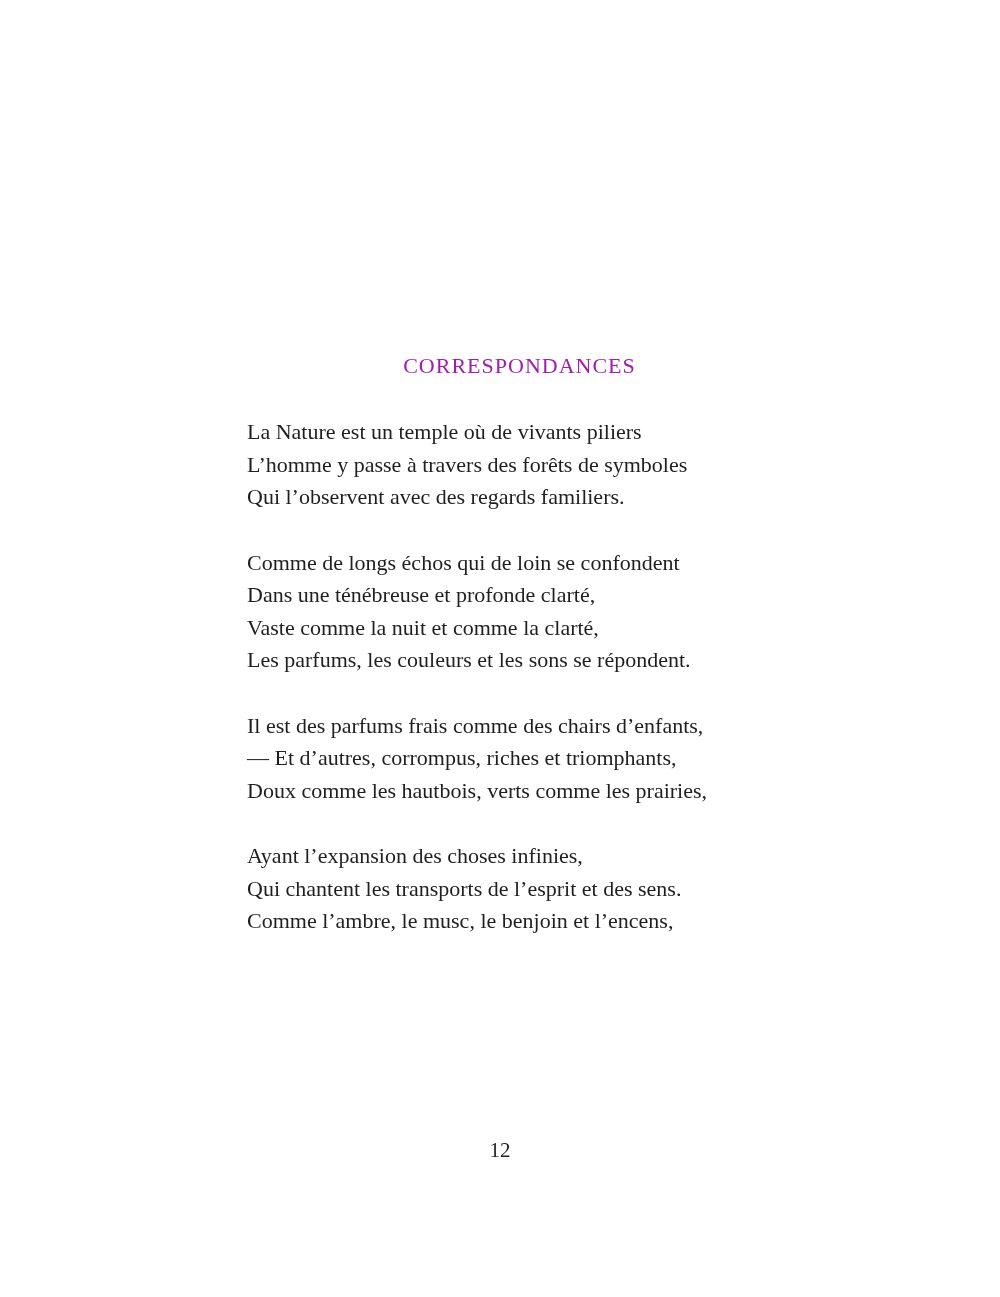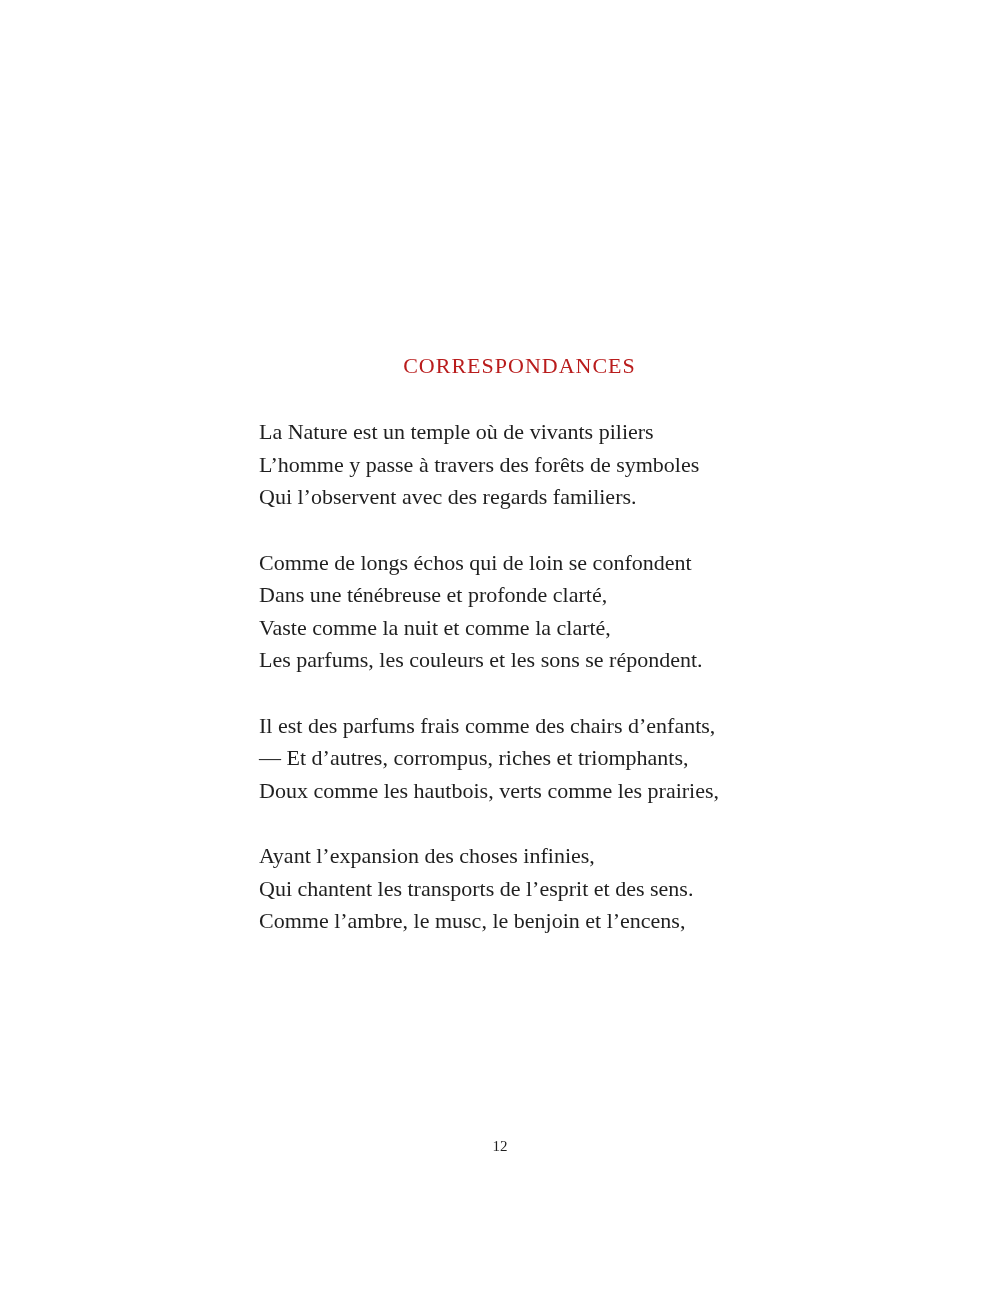--- a/index.html
+++ b/index.html
@@ -26,46 +26,46 @@
       width: 545px;
     }
 
     .poem-title {
       font-size: 22px;
       line-height: 32px;
       font-weight: normal;
       text-align: center;
       letter-spacing: 1px;
       margin: 0 0 34px 0;
-      color: #b91c1c;
+      color: #a21caf;
     }
 
     .stanza {
-      margin: 0 0 33px 12px;
+      margin: 0 0 33px 0;
     }
 
     .stanza:last-child {
       margin-bottom: 0;
       font-family: Liberation Serif, serif;
     }
 
     .poem-line {
       font-size: 22px;
       line-height: 32.5px;
       text-align: left;
       color: #1f1f1f;
     }
 
     .page-number {
       position: absolute;
       top: 1138px;
       left: 0;
       width: 1000px;
       text-align: center;
-      font-size: 15px;
+      font-size: 21px;
       color: #1f1f1f;
     }
   </style>
 </head>
 <body>
 
 <div class="page">
 
   <div class="poem-block">
 

